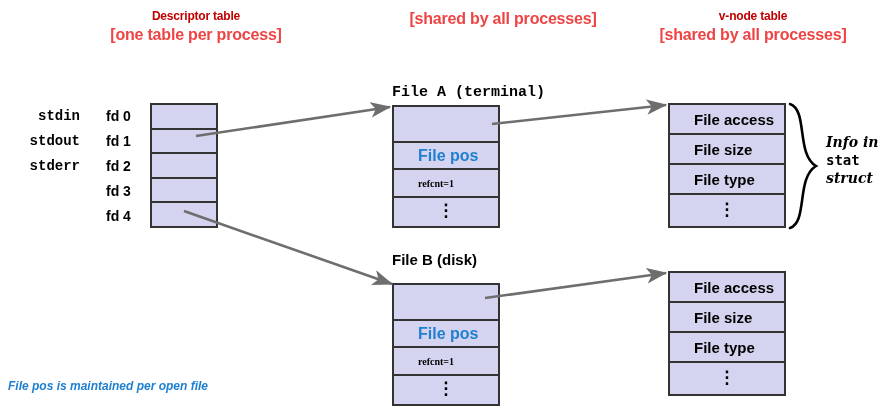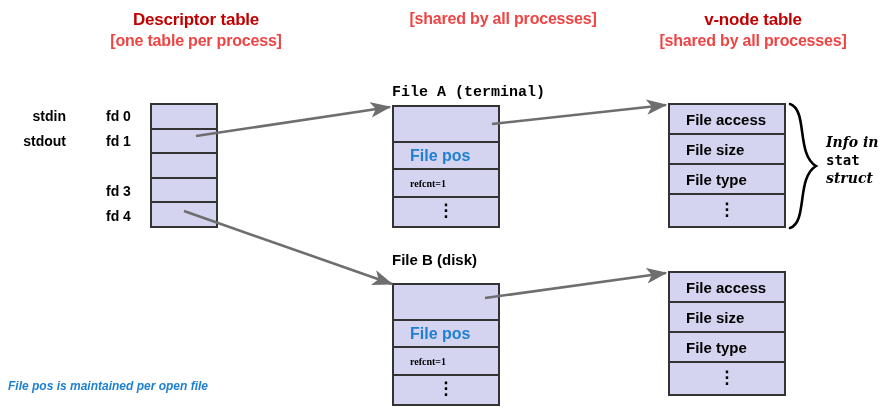--- a/index.html
+++ b/index.html
@@ -19,21 +19,21 @@
   
   .col-head {
     position: absolute;
     text-align: center;
     line-height: 1.30;
   }
   .col-head .title {
     display: block;
     color: #C00000;
     font-weight: bold;
-    font-size: 17px;
+    font-size: 12px;
     letter-spacing: -0.2px;
   }
   .col-head .sub {
     display: block;
     color: #ef4444;
     font-weight: bold;
     font-size: 16px;
     letter-spacing: -0.2px;
   }
 
@@ -50,21 +50,21 @@
     display: flex;
     flex-direction: column;
   }
   .tbl .cell {
     box-sizing: border-box;
     border-bottom: 2px solid #333333;
     background: #D4D4F0;
     display: flex;
     align-items: center;
     flex: 1 1 0;
-    padding: 0 16px;
+    padding: 0 24px;
     font-size: 15px;
     font-weight: bold;
     color: #000000;
     white-space: nowrap;
   }
   .tbl .cell:last-child { border-bottom: none; }
   .cell.dots {
     justify-content: center;
     font-size: 17px;
     letter-spacing: 0;
@@ -92,24 +92,24 @@
   .fd-row {
     position: absolute;
     left: 0; width: 146px; height: 25px;
     display: flex; align-items: center; justify-content: flex-end;
     font-family: "DejaVu Sans Mono", "Liberation Mono", monospace;
     font-weight: bold;
     font-size: 14px;
     color: #000000;
   }
   .fd-row .stream {
-    font-family: Liberation Sans, sans-serif;
-    font-weight: bold;
-    font-size: 14px;
-    margin-right: 16px;
+    font-family: Liberation Mono, monospace;
+    font-weight: bold;
+    font-size: 14px;
+    margin-right: 2px;
   }
   .fd-row .fdnum {
     font-family: "Liberation Sans", sans-serif;
     font-weight: bold;
     font-size: 14px;
     width: 34px;
     text-align: left;
     margin-right: 6px;
     margin-left: 24px;
   }
@@ -199,20 +199,24 @@
   </div>
 
   <div class="fd-rows">
     <div class="fd-row" style="top:0px">
       <span class="stream">stdin</span>
       <span class="fdnum">fd 0</span>
     </div>
     <div class="fd-row" style="top:25px">
       <span class="stream">stdout</span>
       <span class="fdnum">fd 1</span>
+    </div>
+    <div class="fd-row" style="top:50px">
+      <span class="stream">stderr</span>
+      <span class="fdnum">fd 2</span>
     </div>
     <div class="fd-row" style="top:75px">
       <span class="stream"></span>
       <span class="fdnum">fd 3</span>
     </div>
     <div class="fd-row" style="top:100px">
       <span class="stream"></span>
       <span class="fdnum">fd 4</span>
     </div>
   </div>

